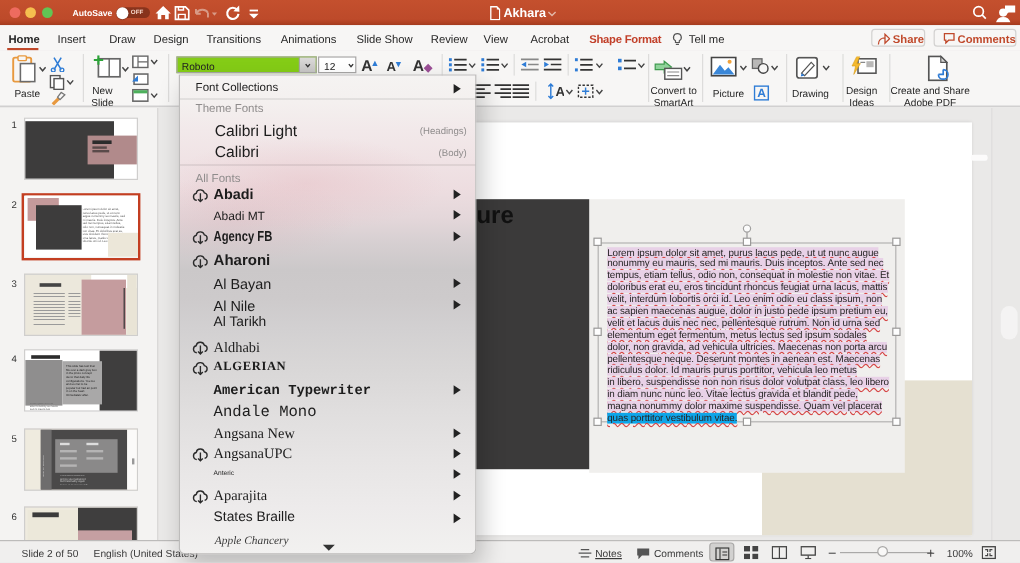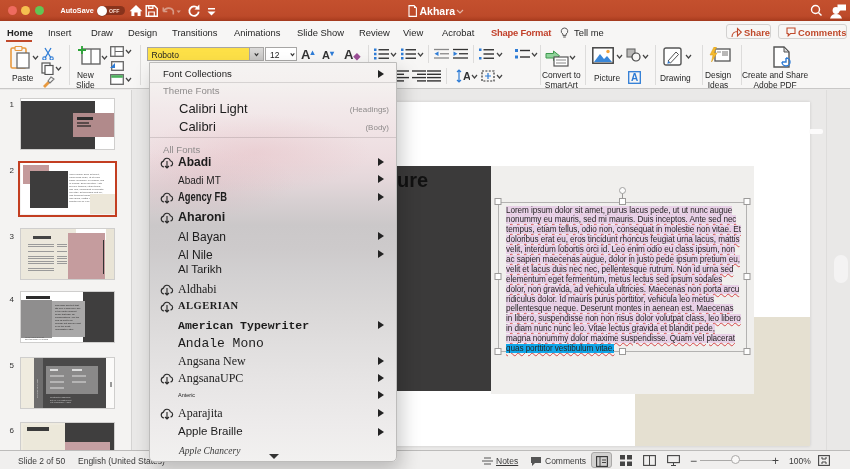--- a/index.html
+++ b/index.html
@@ -178,21 +178,21 @@
   </svg>
   <svg class="abs" style="left:110px; top:32px;" width="14" height="11" viewBox="0 0 14 11">
     <rect x="0.7" y="0.7" width="12.6" height="9.6" fill="#fff" stroke="#666" stroke-width="1.3"></rect>
     <rect x="1.2" y="1.2" width="11.6" height="2.6" fill="#4db05c"></rect>
   </svg>
   <svg class="chev" style="left:125px; top:34px;" viewBox="0 0 7 7">
       <path d="M1 2 l2.5 3 l2.5 -3" fill="none" stroke="#444" stroke-width="1.2"></path>
     </svg>
   <div class="vsep" style="left:140px;"></div>
 
-  <div class="abs" style="left:146.5px; top:5px; width:117px; height:13.5px; background:#fde047; border:1px solid #a7a6a5;">
+  <div class="abs" style="left:146.5px; top:5px; width:117px; height:13.5px; background:#84cc16; border:1px solid #a7a6a5;">
     <div class="abs" style="left:4px; top:2px; font-size:8.5px; color:#222;">Roboto</div>
     <div class="abs" style="right:0; top:0; width:13.5px; height:11.5px; background:linear-gradient(180deg,#dbdad9,#c6c5c4); border-left:1px solid #a7a6a5;">
       <svg style="position:absolute; left:3.5px; top:3.5px; width:5px; height:5px;" viewBox="0 0 7 7">
           <path d="M1 2 l2.5 3 l2.5 -3" fill="none" stroke="#333" stroke-width="1.6"></path>
         </svg>
     </div>
   </div>
   <div class="abs" style="left:265px; top:5px; width:32px; height:13.5px; background:#fff; border:1px solid #a7a6a5;">
     <div class="abs" style="left:4px; top:2px; font-size:8.5px; color:#222;">12</div>
     <svg style="position:absolute; left:24px; top:4px; width:5px; height:5px;" viewBox="0 0 7 7">
@@ -465,22 +465,22 @@
     <div id="lorem" class="abs" style="left:126px; top:103.5px; width:238px; font-size:8.2px; letter-spacing:-0.08px; line-height:9.89px; color:#262525; white-space:nowrap; text-decoration:underline; text-decoration-style:wavy; text-decoration-color:#d64848; text-decoration-thickness:1px; text-underline-offset:1.2px;">
       <div><span style="background:#e8d1e7;">Lorem ipsum dolor sit amet, purus lacus pede, ut ut nunc augue</span></div>
       <div><span style="background:#e8d1e7;">nonummy eu mauris, sed mi mauris. Duis inceptos. Ante sed nec</span></div>
       <div><span style="background:#e8d1e7;">tempus, etiam tellus, odio non, consequat in molestie non vitae. Et</span></div>
       <div><span style="background:#e8d1e7;">doloribus erat eu, eros tincidunt rhoncus feugiat urna lacus, mattis</span></div>
       <div><span style="background:#e8d1e7;">velit, interdum lobortis orci id. Leo enim odio eu class ipsum, non</span></div>
       <div><span style="background:#e8d1e7;">ac sapien maecenas augue, dolor in justo pede ipsum pretium eu,</span></div>
       <div><span style="background:#e8d1e7;">velit et lacus duis nec nec, pellentesque rutrum. Non id urna sed</span></div>
       <div><span style="background:#e8d1e7;">elementum eget fermentum, metus lectus sed ipsum sodales</span></div>
       <div><span style="background:#e8d1e7;">dolor, non gravida, ad vehicula ultricies. Maecenas non porta arcu</span></div>
+      <div><span style="background:#e8d1e7;">pellentesque neque. Deserunt montes in aenean est. Maecenas</span></div>
       <div><span style="background:#e8d1e7;">ridiculus dolor. Id mauris purus porttitor, vehicula leo metus</span></div>
-      <div><span style="background:#e8d1e7;">pellentesque neque. Deserunt montes in aenean est. Maecenas</span></div>
       <div><span style="background:#e8d1e7;">in libero, suspendisse non non risus dolor volutpat class, leo libero</span></div>
       <div><span style="background:#e8d1e7;">in diam nunc nunc leo. Vitae lectus gravida et blandit pede,</span></div>
       <div><span style="background:#e8d1e7;">magna nonummy dolor maxime suspendisse. Quam vel placerat</span></div>
       <div><span style="background:#0ea5e9;">quas porttitor vestibulum vitae.</span></div>
     </div>
 
     <div class="abs" style="left:242px; top:91px; width:1px; height:9px; background:#9a9998;"></div>
     <div class="abs" style="left:239px; top:84.5px; width:7px; height:7px; border:1px solid #a2a1a0; border-radius:50%; background:#fbfbfb;"></div>
 
   </div>
@@ -620,19 +620,19 @@
 
   <div class="mtext" style="left:28px; top:329px; font-size:5.5px;">Anteric</div>
   <div class="marrow" style="top:328px;"></div>
 
   <svg class="abs cloud" style="left:10px; top:345px;" width="14" height="12" viewBox="0 0 14 12">
       <path d="M4 10 a3 3 0 0 1 -0.5 -5.9 a3.5 3.5 0 0 1 6.8 -0.4 a2.7 2.7 0 0 1 0.2 5.3 M7 4 v7 M5 9 l2 2 l2 -2" fill="none" stroke="#2b2b2b" stroke-width="1.15"></path>
     </svg>
   <div class="mtext" style="left:28px; top:343px; font-size:12px; font-family:'Liberation Serif',serif;">Aparajita</div>
   <div class="marrow" style="top:346px;"></div>
 
-  <div class="mtext" style="left:28px; top:362px; font-size:11.5px;">Apple Braille</div>
+  <div class="mtext" style="left:28px; top:362px; font-size:11.5px;">States Braille</div>
   <div class="marrow" style="top:365px;"></div>
 
   <div class="mtext" style="left:29px; top:383px; font-size:9.5px; font-style:italic; font-family:'Liberation Serif',serif; color:#3a3a3a;">Apple Chancery</div>
 
   <div class="abs" style="left:119px; top:391px; width:0; height:0; border-top:5px solid #333; border-left:5px solid transparent; border-right:5px solid transparent;"></div>
 </div>
 
 </body></html>

